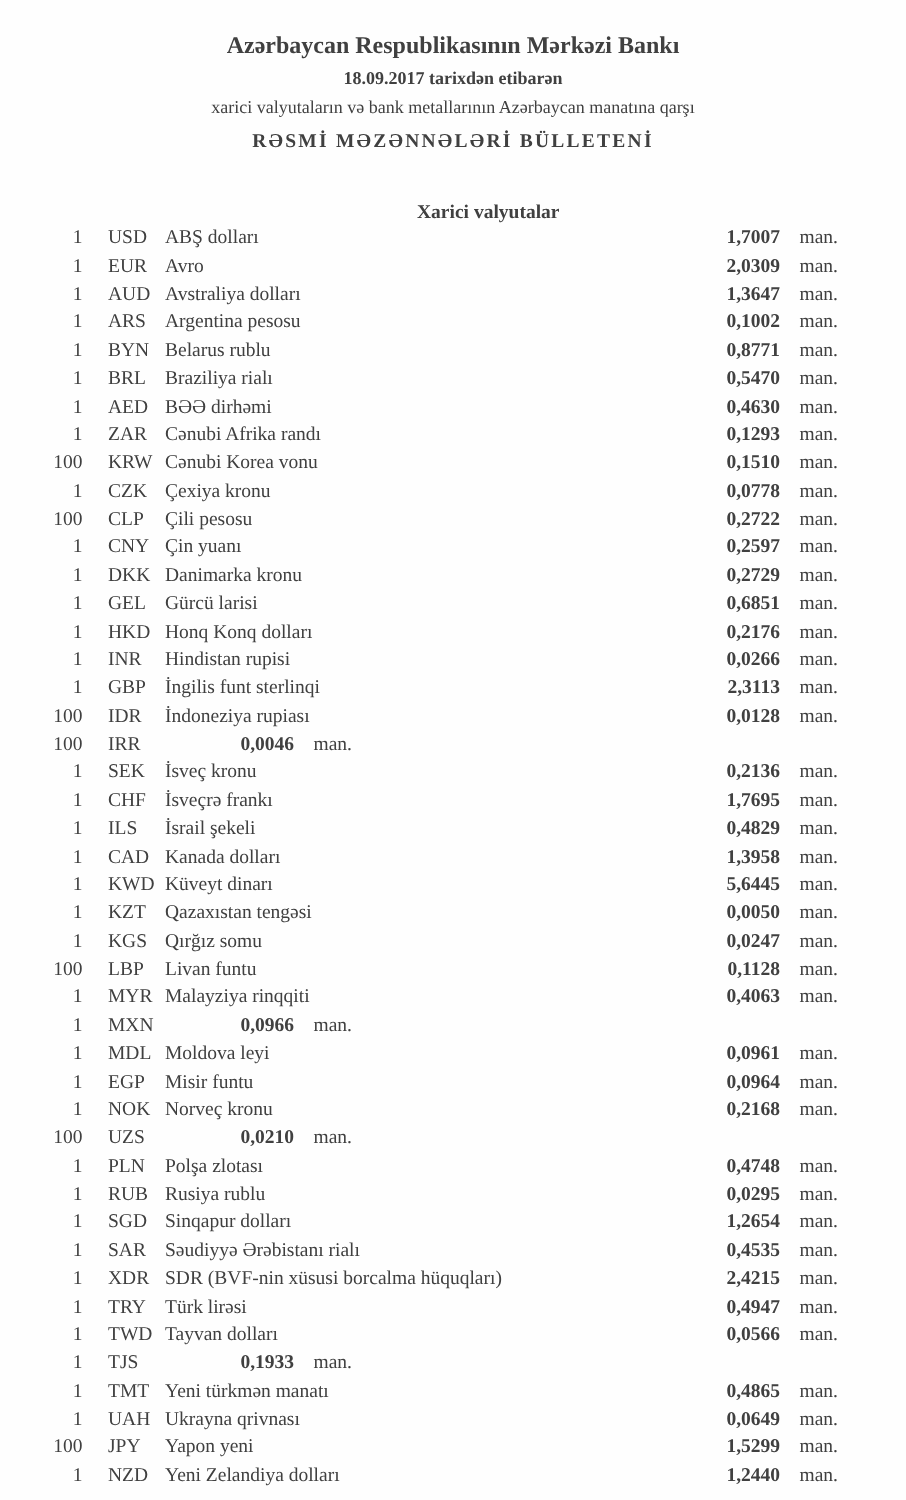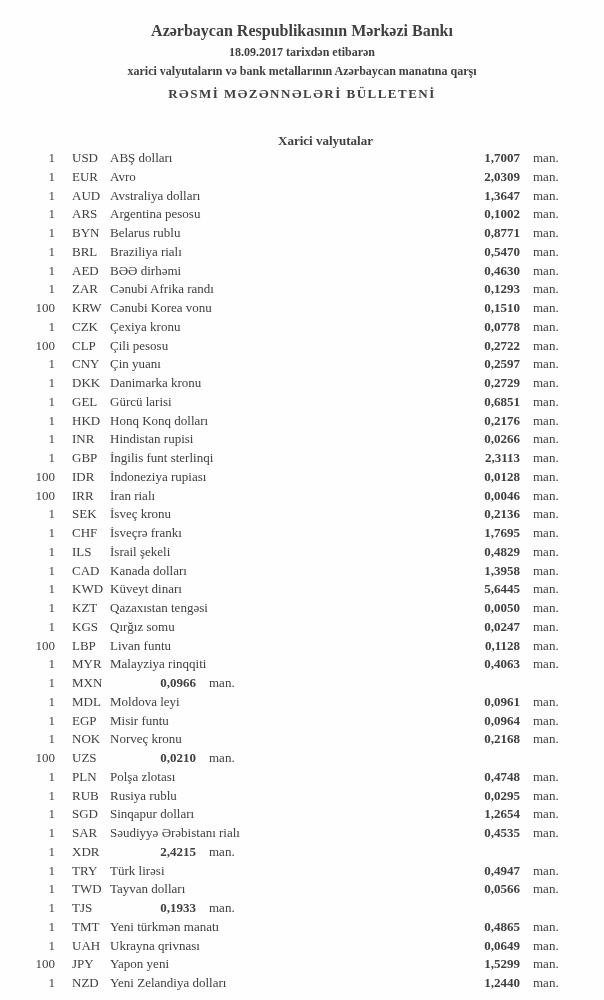--- a/index.html
+++ b/index.html
@@ -26,21 +26,21 @@
   }
   .date-line {
     margin-top: 4px;
     font-size: 12px;
     font-weight: bold;
     line-height: 16px;
   }
   .subtitle {
     margin-top: 3px;
     font-size: 12px;
-    font-weight: bold;
+    font-weight: normal;
     line-height: 16px;
   }
   .bulletin-title {
     margin-top: 6px;
     font-size: 13px;
     font-weight: bold;
     letter-spacing: 1.5px;
     line-height: 17px;
   }
   .section-title {
@@ -239,21 +239,20 @@
     <span class="qty">100</span>
     <span class="code">IDR</span>
     <span class="name">İndoneziya rupiası</span>
     <span class="rate">0,0128</span>
     <span class="unit">man.</span>
   </div>
 
   <div class="row">
     <span class="qty">100</span>
     <span class="code">IRR</span>
-    <span class="name">İran rialı</span>
     <span class="rate">0,0046</span>
     <span class="unit">man.</span>
   </div>
 
   <div class="row">
     <span class="qty">1</span>
     <span class="code">SEK</span>
     <span class="name">İsveç kronu</span>
     <span class="rate">0,2136</span>
     <span class="unit">man.</span>
@@ -389,20 +388,21 @@
     <span class="qty">1</span>
     <span class="code">SAR</span>
     <span class="name">Səudiyyə Ərəbistanı rialı</span>
     <span class="rate">0,4535</span>
     <span class="unit">man.</span>
   </div>
 
   <div class="row">
     <span class="qty">1</span>
     <span class="code">XDR</span>
+    <span class="name">SDR (BVF-nin xüsusi borcalma hüquqları)</span>
     <span class="rate">2,4215</span>
     <span class="unit">man.</span>
   </div>
 
   <div class="row">
     <span class="qty">1</span>
     <span class="code">TRY</span>
     <span class="name">Türk lirəsi</span>
     <span class="rate">0,4947</span>
     <span class="unit">man.</span>

